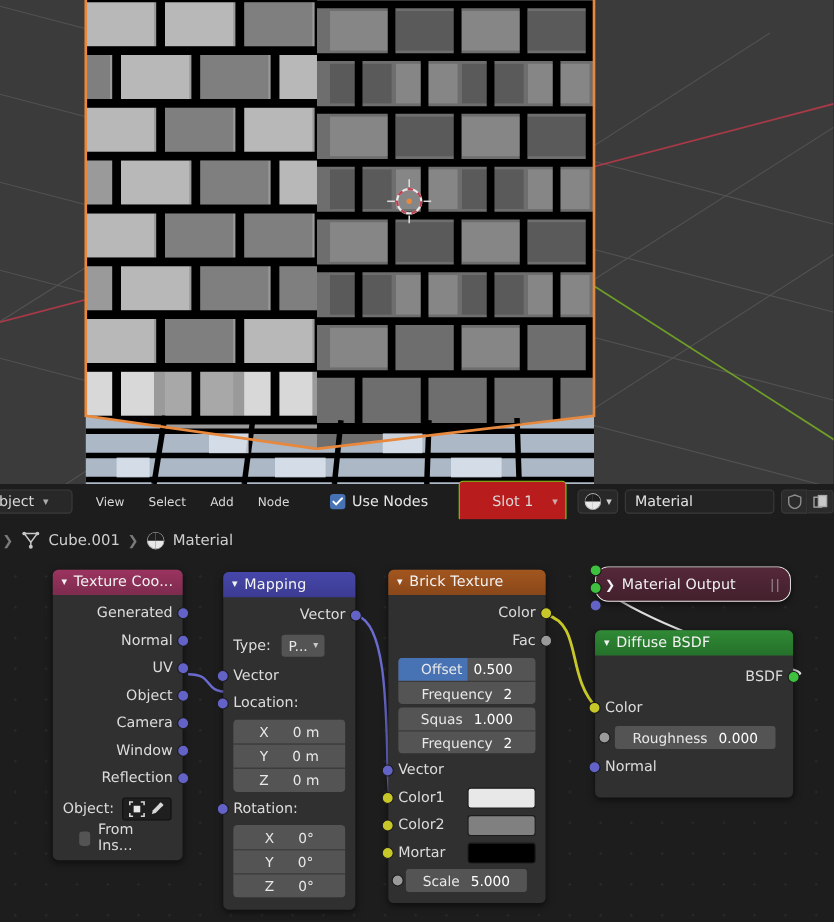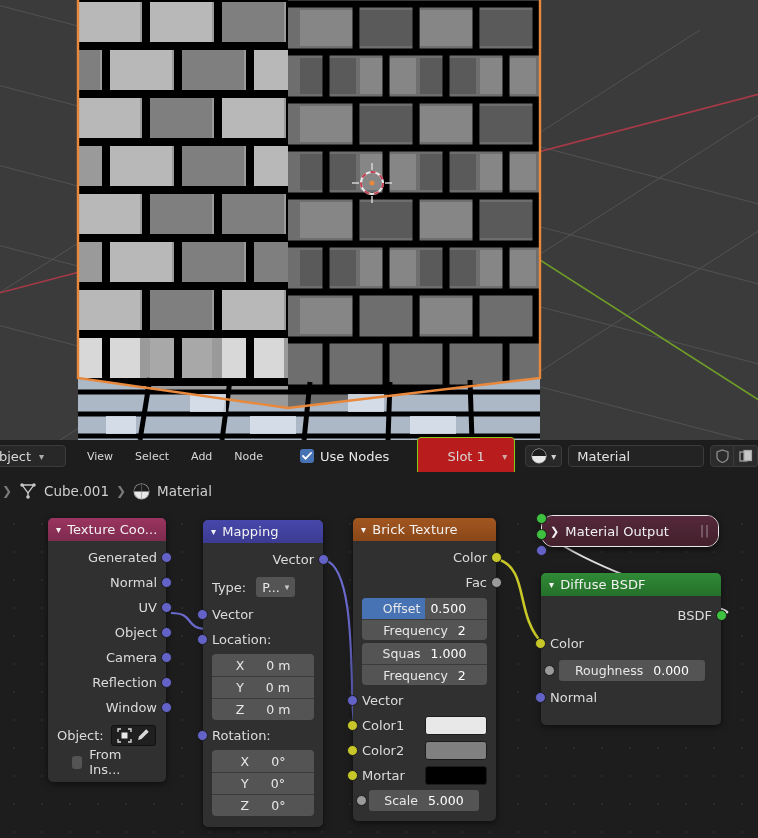--- a/index.html
+++ b/index.html
@@ -471,25 +471,25 @@
         </div>
         <div class="row out">
           <span class="rlabel">Object</span>
           <span class="sock r s-vec"></span>
         </div>
         <div class="row out">
           <span class="rlabel">Camera</span>
           <span class="sock r s-vec"></span>
         </div>
         <div class="row out">
+          <span class="rlabel">Window</span>
+          <span class="sock r s-vec"></span>
+        </div>
+        <div class="row out">
           <span class="rlabel">Reflection</span>
-          <span class="sock r s-vec"></span>
-        </div>
-        <div class="row out">
-          <span class="rlabel">Window</span>
           <span class="sock r s-vec"></span>
         </div>
 
         <div class="row" style="gap:7px;height:30px;">
           <span class="rlabel">Object:</span>
           <span class="objfield">
             <svg width="15" height="15" viewBox="0 0 15 15">
               <path d="M1 4 V1 H4 M11 1 H14 V4 M14 11 V14 H11 M4 14 H1 V11" stroke="#d8d8d8" stroke-width="1.4" fill="none"></path>
               <rect x="4.5" y="4.5" width="6" height="6" fill="#e8e8e8"></rect>
             </svg>

